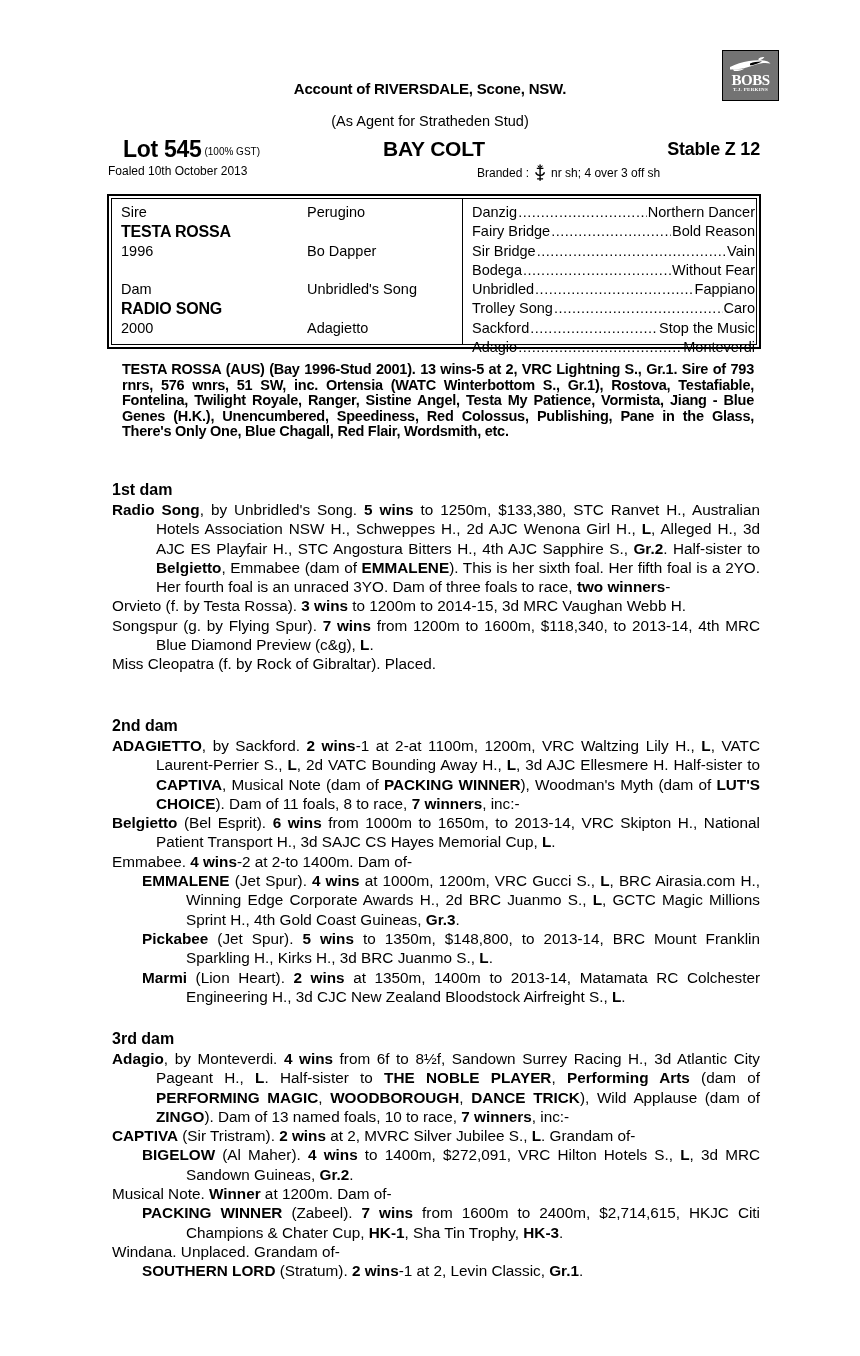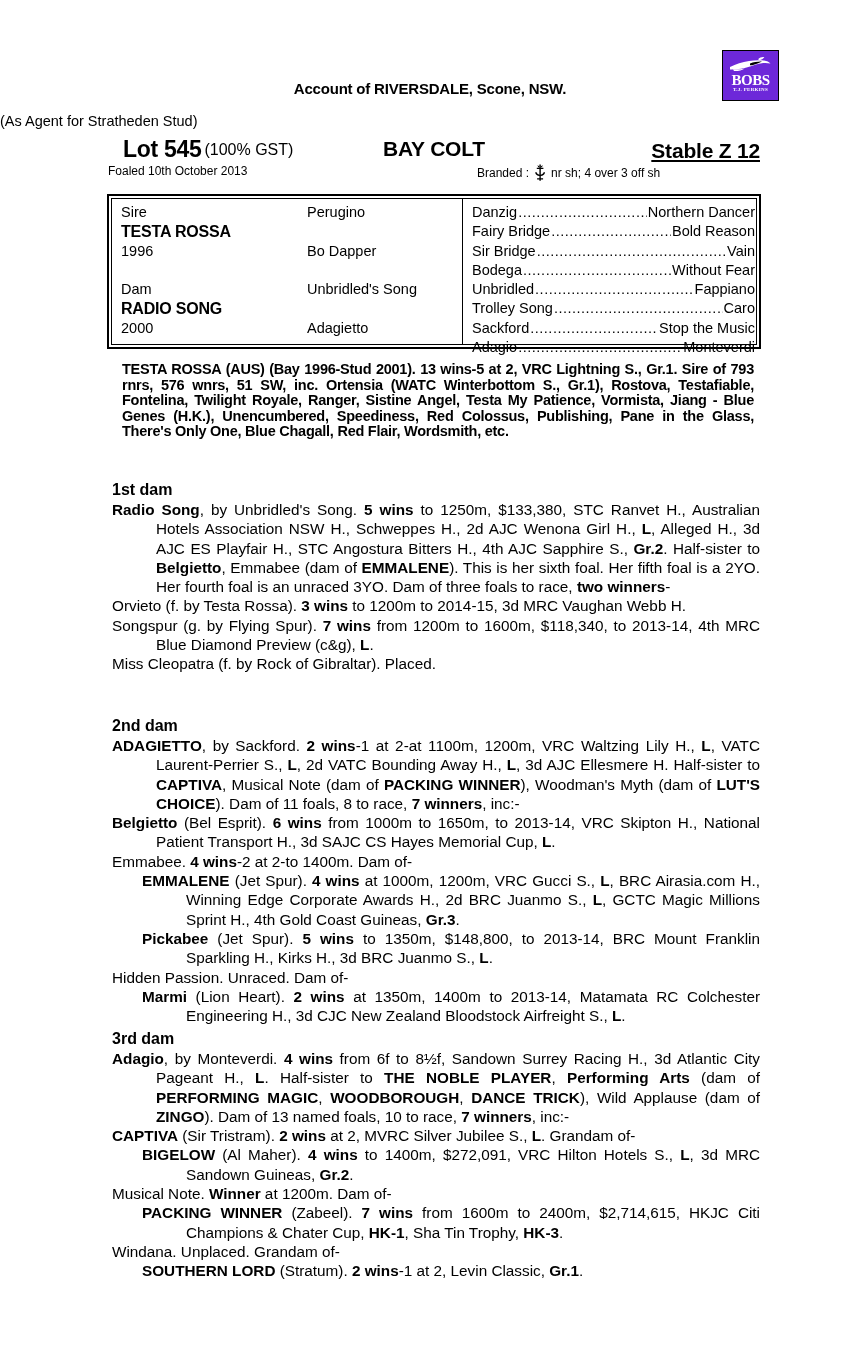--- a/index.html
+++ b/index.html
@@ -22,21 +22,21 @@
     height: 1356px;
   }
 
   
   .logo-box {
     position: absolute;
     left: 722px;
     top: 50px;
     width: 55px;
     height: 49px;
-    background: #6d28d9;
+    background: #737373;
     border: 1px solid #000;
     overflow: hidden;
   }
   .logo-horse {
     position: absolute;
     left: 5px; top: 5px;
     width: 45px; height: 17px;
   }
   .logo-word {
     position: absolute;
@@ -69,21 +69,21 @@
     width: 860px;
     text-align: center;
     font-weight: bold;
     font-size: 15px;
     letter-spacing: -0.2px;
   }
   .agent {
     position: absolute;
     left: 0; top: 113px;
     width: 860px;
-    text-align: left;
+    text-align: center;
     font-size: 14.5px;
   }
 
   .lotline {
     position: absolute;
     left: 108px; top: 136px;
     width: 652px;
     height: 26px;
   }
   .lot-left {
@@ -91,42 +91,41 @@
     left: 0; top: 0;
     white-space: nowrap;
   }
   .lot-num {
     font-weight: bold;
     font-size: 23px;
     letter-spacing: -0.3px;
     margin-left: 15px;
   }
   .lot-gst {
-    font-size: 16px;
+    font-size: 10px;
     position: relative;
     top: -2px;
     padding-left: 3px;
   }
   .lot-mid {
     position: absolute;
     left: 0; top: 1px;
     width: 652px;
     text-align: center;
     font-weight: bold;
     font-size: 21px;
     letter-spacing: -0.2px;
   }
   .lot-right {
     position: absolute;
     right: 0; top: 3px;
     font-weight: bold;
-    font-size: 21px;
+    font-size: 18px;
     letter-spacing: -0.2px;
     white-space: nowrap;
-    text-decoration: underline;
   }
 
   .foaledline {
     position: absolute;
     left: 108px; top: 164px;
     width: 652px;
     height: 22px;
     font-size: 12px;
   }
   .foaled-left { position: absolute; left: 0; top: 0; white-space: nowrap; }
@@ -374,21 +373,20 @@
     <p class="p hang2 nojust">Miss Cleopatra (f. by Rock of Gibraltar). Placed.</p>
   </div>
 
   <div class="sec-title" style="top:717px;">2nd dam</div>
   <div class="block" style="top:736px;">
     <p class="p hang1"><b>ADAGIETTO</b>, by Sackford. <b>2 wins</b>-1 at 2-at 1100m, 1200m, VRC Waltzing Lily H., <b>L</b>, VATC Laurent-Perrier S., <b>L</b>, 2d VATC Bounding Away H., <b>L</b>, 3d AJC Ellesmere H. Half-sister to <b>CAPTIVA</b>, Musical Note (dam of <b>PACKING WINNER</b>), Woodman's Myth (dam of <b>LUT'S CHOICE</b>). Dam of 11 foals, 8 to race, <b>7 winners</b>, inc:-</p>
     <p class="p hang2"><b>Belgietto</b> (Bel Esprit). <b>6 wins</b> from 1000m to 1650m, to 2013-14, VRC Skipton H., National Patient Transport H., 3d SAJC CS Hayes Memorial Cup, <b>L</b>.</p>
     <p class="p hang2 nojust">Emmabee. <b>4 wins</b>-2 at 2-to 1400m. Dam of-</p>
     <p class="p i1h"><b>EMMALENE</b> (Jet Spur). <b>4 wins</b> at 1000m, 1200m, VRC Gucci S., <b>L</b>, BRC Airasia.com H., Winning Edge Corporate Awards H., 2d BRC Juanmo S., <b>L</b>, GCTC Magic Millions Sprint H., 4th Gold Coast Guineas, <b>Gr.3</b>.</p>
     <p class="p i1h"><b>Pickabee</b> (Jet Spur). <b>5 wins</b> to 1350m, $148,800, to 2013-14, BRC Mount Franklin Sparkling H., Kirks H., 3d BRC Juanmo S., <b>L</b>.</p>
-    <p class="p hang2 nojust">Hidden Passion. Unraced. Dam of-</p>
     <p class="p i1h"><b>Marmi</b> (Lion Heart). <b>2 wins</b> at 1350m, 1400m to 2013-14, Matamata RC Colchester Engineering H., 3d CJC New Zealand Bloodstock Airfreight S., <b>L</b>.</p>
   </div>
 
   <div class="sec-title" style="top:1030px;">3rd dam</div>
   <div class="block" style="top:1049px;">
     <p class="p hang1"><b>Adagio</b>, by Monteverdi. <b>4 wins</b> from 6f to 8½f, Sandown Surrey Racing H., 3d Atlantic City Pageant H., <b>L</b>. Half-sister to <b>THE NOBLE PLAYER</b>, <b>Performing Arts</b> (dam of <b>PERFORMING MAGIC</b>, <b>WOODBOROUGH</b>, <b>DANCE TRICK</b>), Wild Applause (dam of <b>ZINGO</b>). Dam of 13 named foals, 10 to race, <b>7 winners</b>, inc:-</p>
     <p class="p hang2 nojust"><b>CAPTIVA</b> (Sir Tristram). <b>2 wins</b> at 2, MVRC Silver Jubilee S., <b>L</b>. Grandam of-</p>
     <p class="p i1h"><b>BIGELOW</b> (Al Maher). <b>4 wins</b> to 1400m, $272,091, VRC Hilton Hotels S., <b>L</b>, 3d MRC Sandown Guineas, <b>Gr.2</b>.</p>
     <p class="p hang2 nojust">Musical Note. <b>Winner</b> at 1200m. Dam of-</p>
     <p class="p i1h"><b>PACKING WINNER</b> (Zabeel). <b>7 wins</b> from 1600m to 2400m, $2,714,615, HKJC Citi Champions &amp; Chater Cup, <b>HK-1</b>, Sha Tin Trophy, <b>HK-3</b>.</p>

